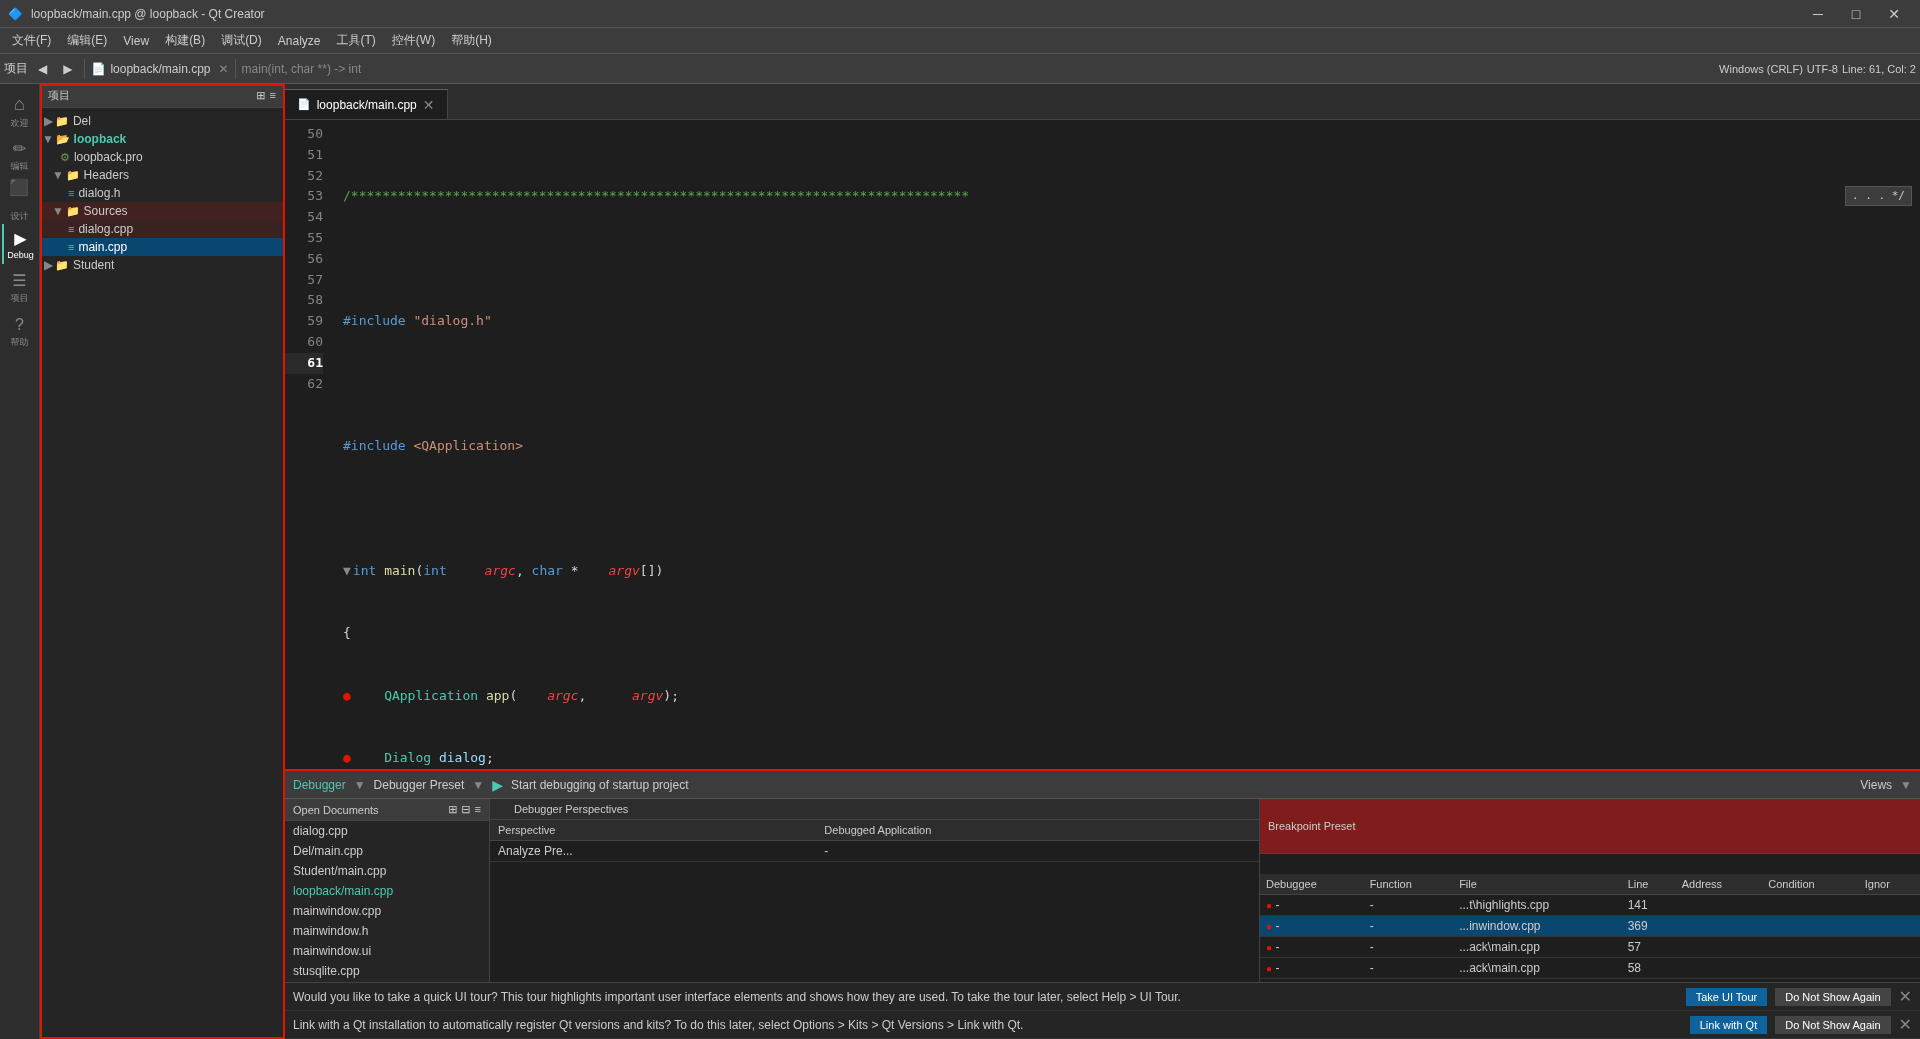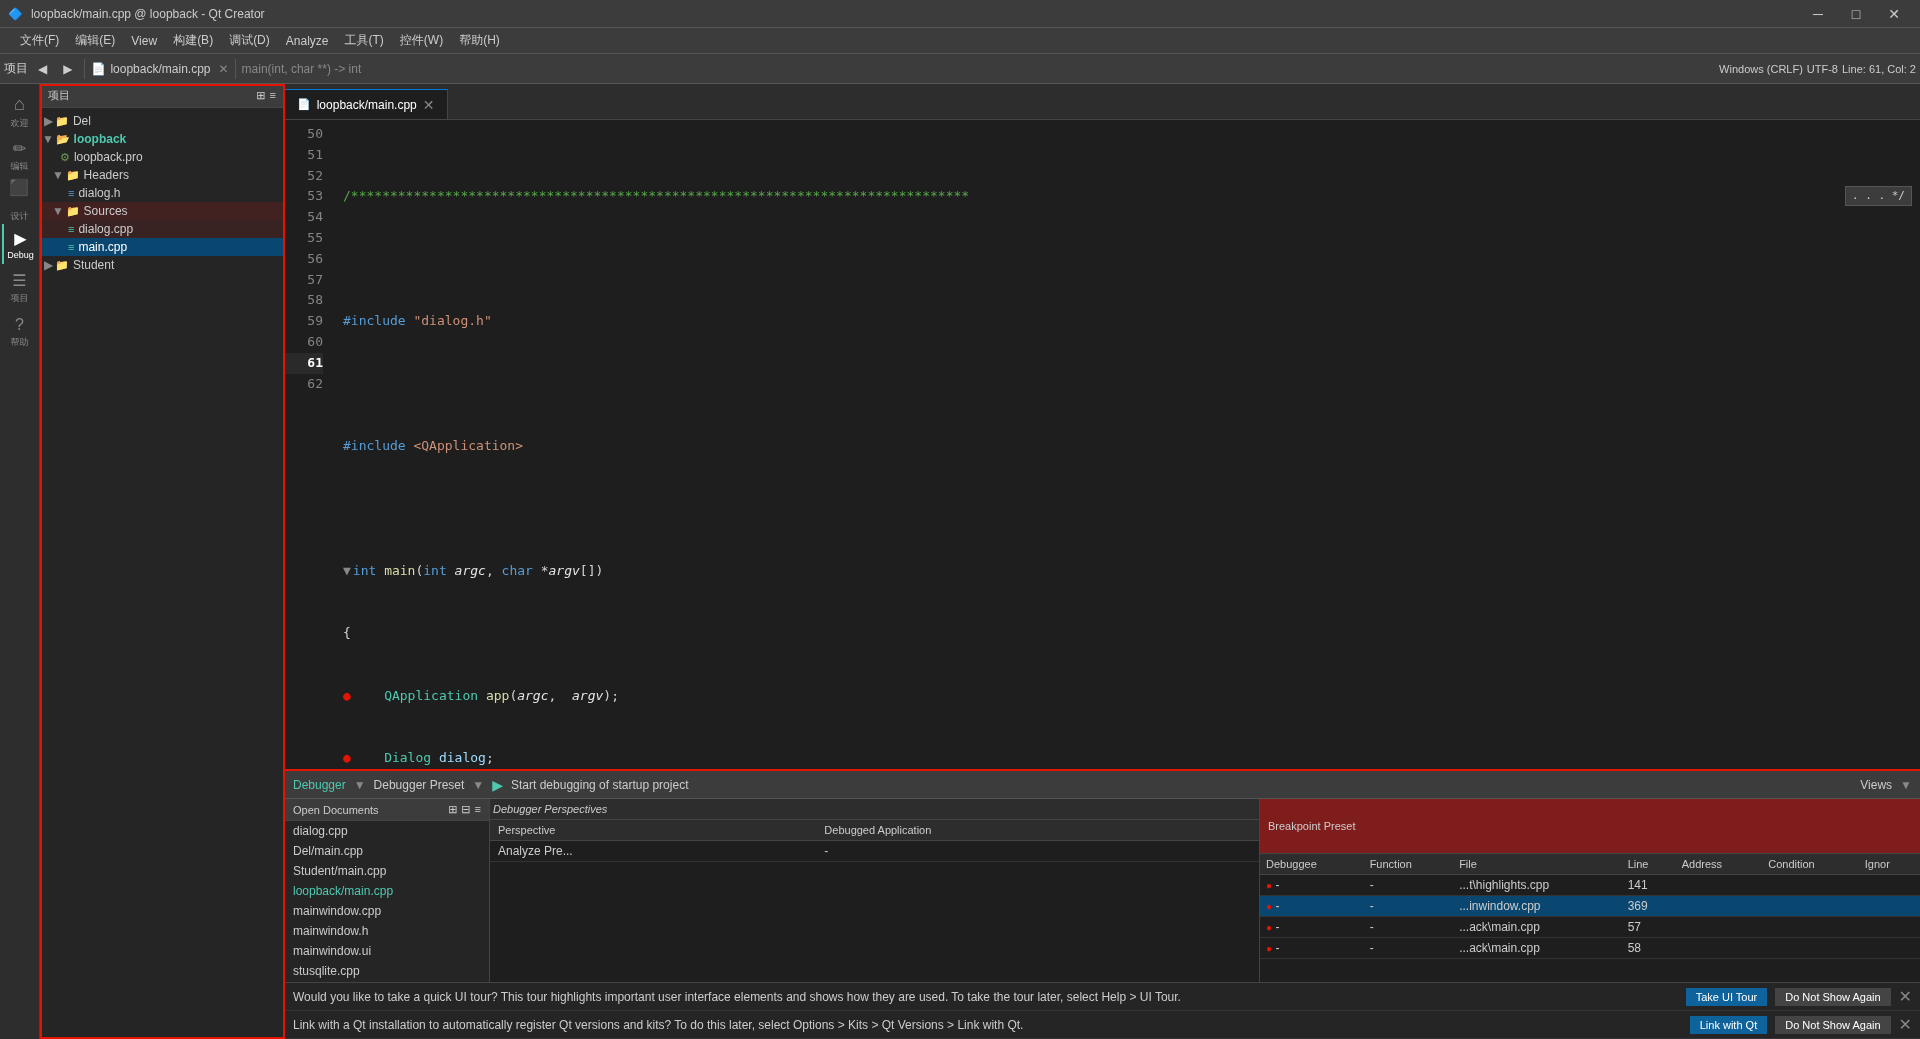--- a/index.html
+++ b/index.html
@@ -5,21 +5,21 @@
     * { margin: 0; padding: 0; box-sizing: border-box; }
     body { width: 1920px; height: 1039px; background: #2b2b2b; font-family: 'Segoe UI', Arial, sans-serif; font-size: 12px; color: #ccc; overflow: hidden; position: relative; }
 
     
     #title-bar { height: 28px; background: #3c3c3c; display: flex; align-items: center; padding: 0 8px; color: #ccc; font-size: 12px; border-bottom: 1px solid #555; }
     #title-bar .title-text { flex: 1; }
     #title-bar .win-controls { display: flex; gap: 2px; }
     #title-bar .win-btn { width: 36px; height: 22px; background: transparent; border: none; color: #ccc; cursor: pointer; font-size: 14px; display: flex; align-items: center; justify-content: center; }
 
     
-    #menu-bar { height: 26px; background: #3c3c3c; display: flex; align-items: center; padding: 0 12px; border-bottom: 1px solid #555; }
+    #menu-bar { height: 26px; background: #3c3c3c; display: flex; align-items: center; padding: 0 4px; border-bottom: 1px solid #555; }
     .menu-item { padding: 2px 8px; color: #ccc; cursor: pointer; font-size: 12px; white-space: nowrap; }
 
     
     #toolbar { height: 30px; background: #3c3c3c; display: flex; align-items: center; padding: 0 4px; border-bottom: 1px solid #555; gap: 4px; }
     .toolbar-btn { padding: 2px 6px; background: transparent; border: none; color: #ccc; cursor: pointer; font-size: 12px; }
     .toolbar-sep { width: 1px; height: 20px; background: #555; margin: 0 2px; }
 
     
     #main-layout { display: flex; height: calc(1039px - 28px - 26px - 30px); }
 
@@ -46,44 +46,44 @@
     .tab-close { font-size: 14px; color: #888; cursor: pointer; }
     #line-numbers { width: 50px; background: #1e1e1e; color: #858585; font-family: 'Consolas', monospace; font-size: 13px; padding: 4px 0; text-align: right; padding-right: 12px; user-select: none; line-height: 1.6; }
     #code-content { flex: 1; padding: 4px 0 4px 8px; font-family: 'Consolas', monospace; font-size: 13px; line-height: 1.6; white-space: pre; }
     .line { display: block; height: 20.8px; }
     .kw { color: #569cd6; }
     .fn { color: #dcdcaa; }
     .str { color: #ce9178; }
     .comment { color: #57a64a; }
     .type { color: #4ec9b0; }
     .var { color: #9cdcfe; }
-    .param { color: #e5e5e5; font-style: italic; }
+    .param { color: #ef4444; font-style: italic; margin-left: 30px; }
     .punct { color: #d4d4d4; }
     .breakpoint { color: #e51400; margin-right: 2px; }
     .fold-arrow { color: #888; margin-right: 2px; cursor: pointer; }
 
     
     #bottom-area { height: 270px; background: #1e1e1e; border-top: 2px solid #e51400; display: flex; flex-direction: column; }
     #debugger-toolbar { height: 28px; background: #3c3c3c; display: flex; align-items: center; padding: 0 8px; gap: 8px; border-bottom: 1px solid #555; }
     #bottom-panels { flex: 1; display: flex; overflow: hidden; }
     #open-docs-panel { width: 205px; background: #252526; border-right: 1px solid #444; display: flex; flex-direction: column; }
     #open-docs-header { padding: 4px 8px; background: #3c3c3c; border-bottom: 1px solid #444; font-size: 11px; color: #ccc; display: flex; align-items: center; justify-content: space-between; }
     #open-docs-list { flex: 1; overflow-y: auto; }
     .doc-item { padding: 3px 8px; font-size: 12px; color: #ccc; cursor: pointer; white-space: nowrap; overflow: hidden; text-overflow: ellipsis; }
     .doc-item.active { color: #4ec9b0; }
     #debugger-main { flex: 1; display: flex; flex-direction: column; }
     #debugger-panels { flex: 1; display: flex; }
     #debugger-perspectives { flex: 1; background: #1e1e1e; border-right: 1px solid #444; }
-    #debugger-perspectives-header { padding: 4px 3px; background: #2d2d2d; border-bottom: 1px solid #444; font-size: 11px; color: #ccc; font-style: italic; }
+    #debugger-perspectives-header { padding: 4px 24px; background: #2d2d2d; border-bottom: 1px solid #444; font-size: 11px; color: #ccc; }
     #debugger-perspectives-table { width: 100%; border-collapse: collapse; }
     #debugger-perspectives-table th { text-align: left; padding: 4px 8px; font-size: 11px; color: #ccc; background: #2d2d2d; border-bottom: 1px solid #444; font-weight: normal; }
     #debugger-perspectives-table td { padding: 3px 8px; font-size: 12px; color: #ccc; border-bottom: 1px solid #333; }
     #breakpoints-panel { width: 660px; background: #1e1e1e; }
     #breakpoints-header { padding: 21px 8px; background: #7f1d1d; border-bottom: 1px solid #444; font-size: 11px; color: #ccc; }
-    #breakpoints-table { width: 100%; border-collapse: collapse; }
+    #breakpoints-table { width: 100%; border-collapse: collapse; margin-top: 20px; }
     #breakpoints-table th { text-align: left; padding: 4px 6px; font-size: 11px; color: #ccc; background: #2d2d2d; border-bottom: 1px solid #444; font-weight: normal; }
     #breakpoints-table td { padding: 3px 6px; font-size: 12px; color: #ccc; border-bottom: 1px solid #333; }
     .bp-dot { color: #e51400; font-size: 10px; }
     .bp-row-selected { background: #094771; }
 
     
     #notifications { background: #252526; border-top: 1px solid #444; }
     .notif-bar { display: flex; align-items: center; padding: 4px 8px; font-size: 12px; color: #ccc; border-bottom: 1px solid #333; gap: 8px; }
     .notif-text { flex: 1; }
     .notif-btn { padding: 3px 10px; background: #0e639c; border: none; color: #fff; cursor: pointer; font-size: 11px; }

